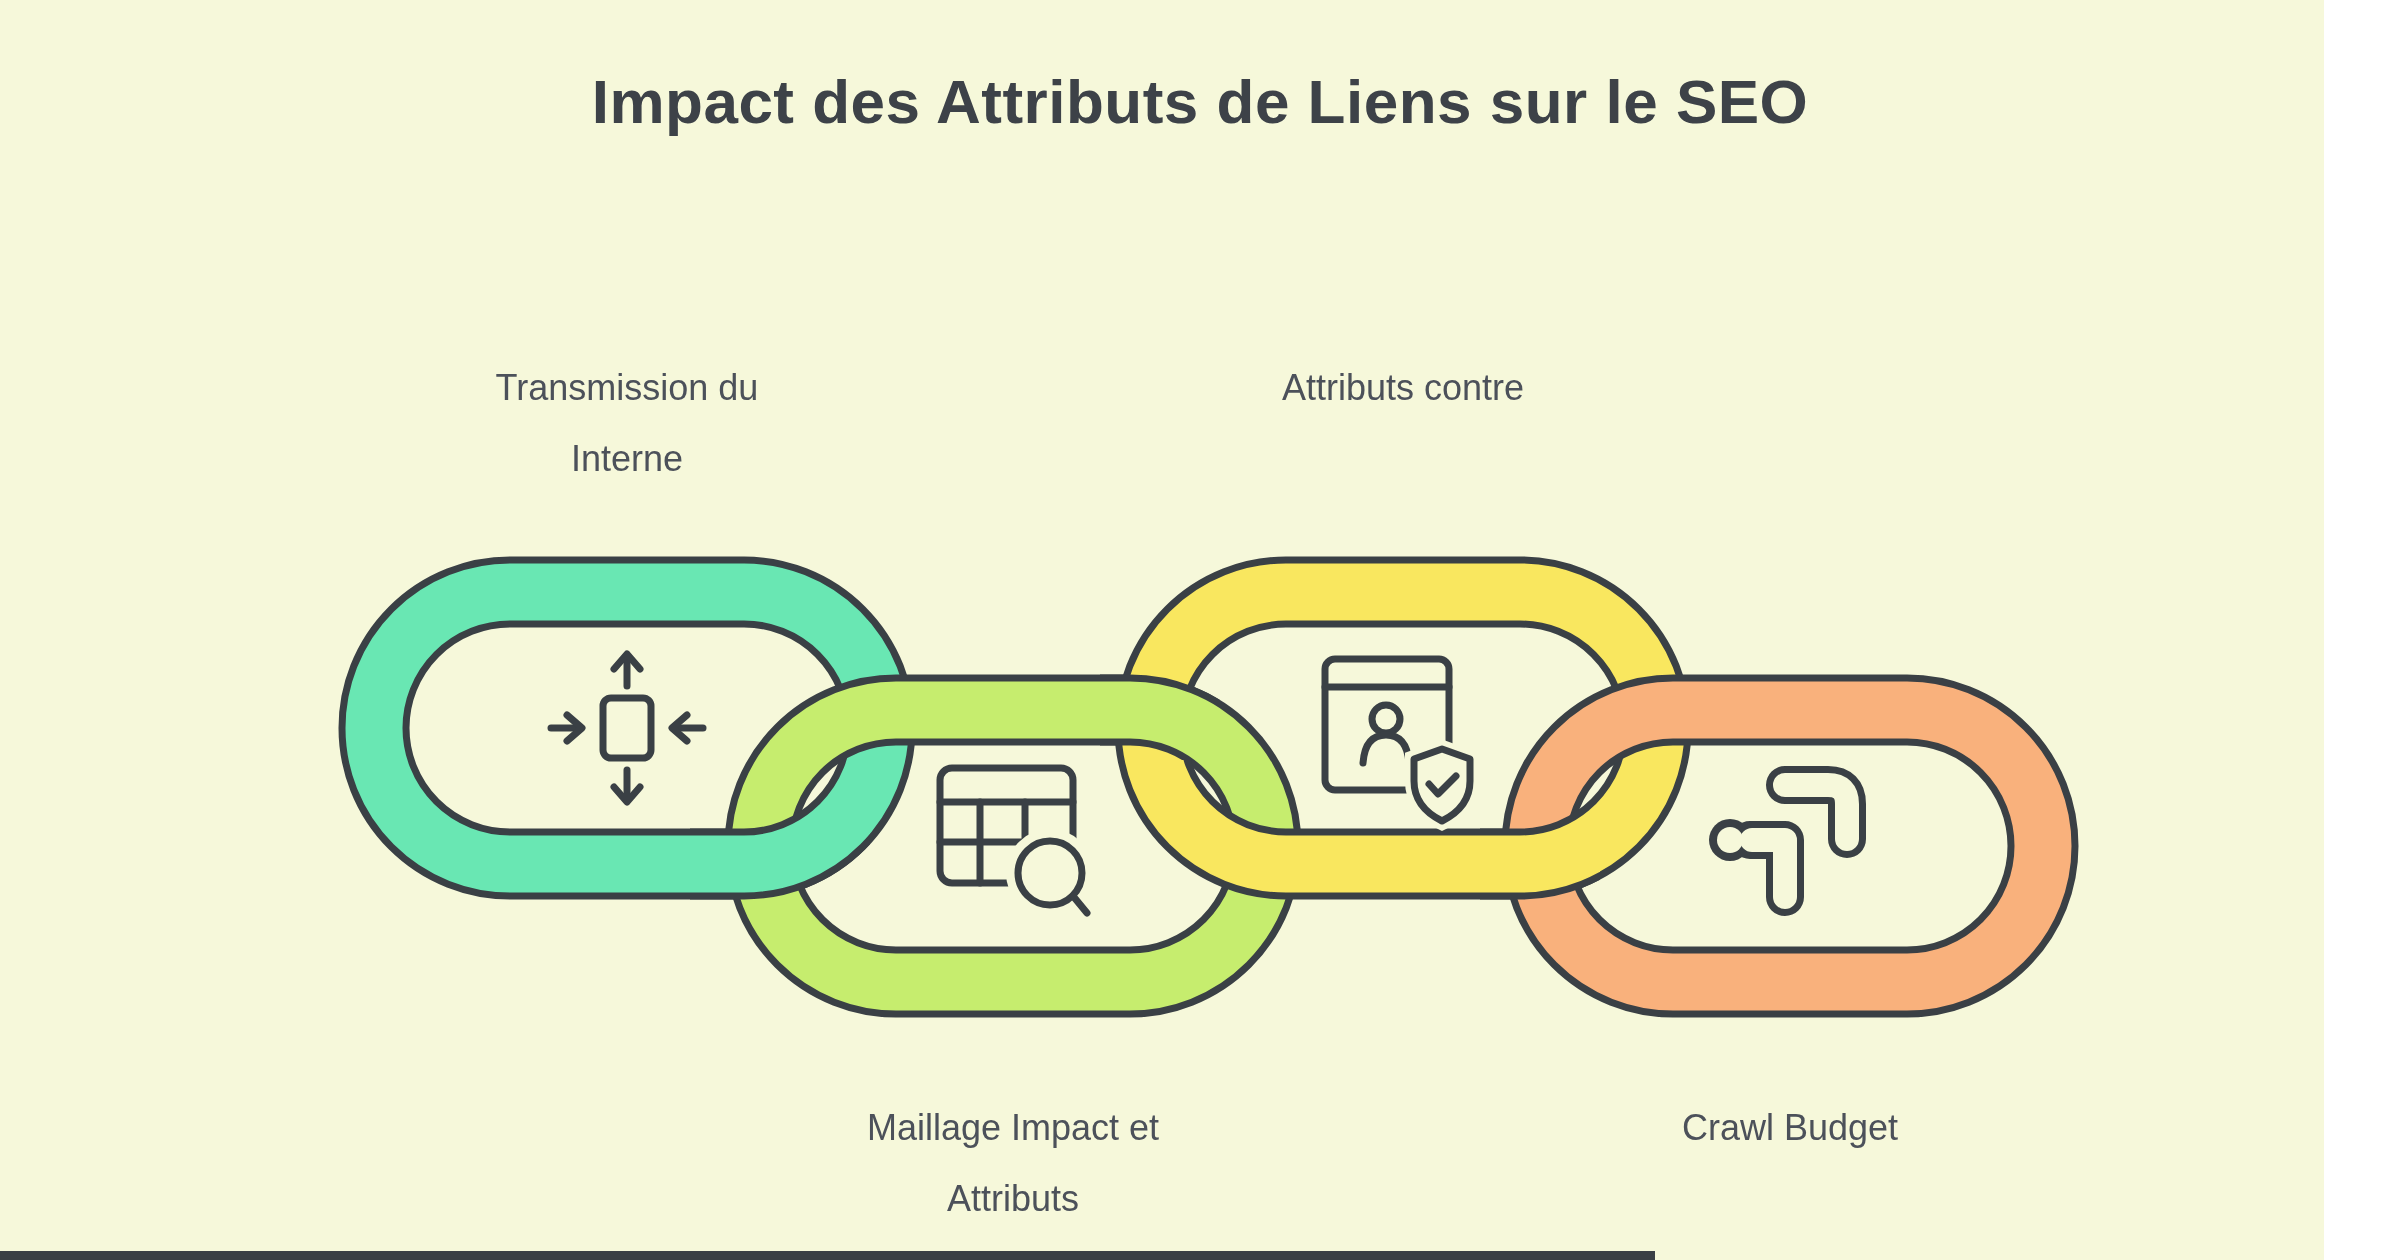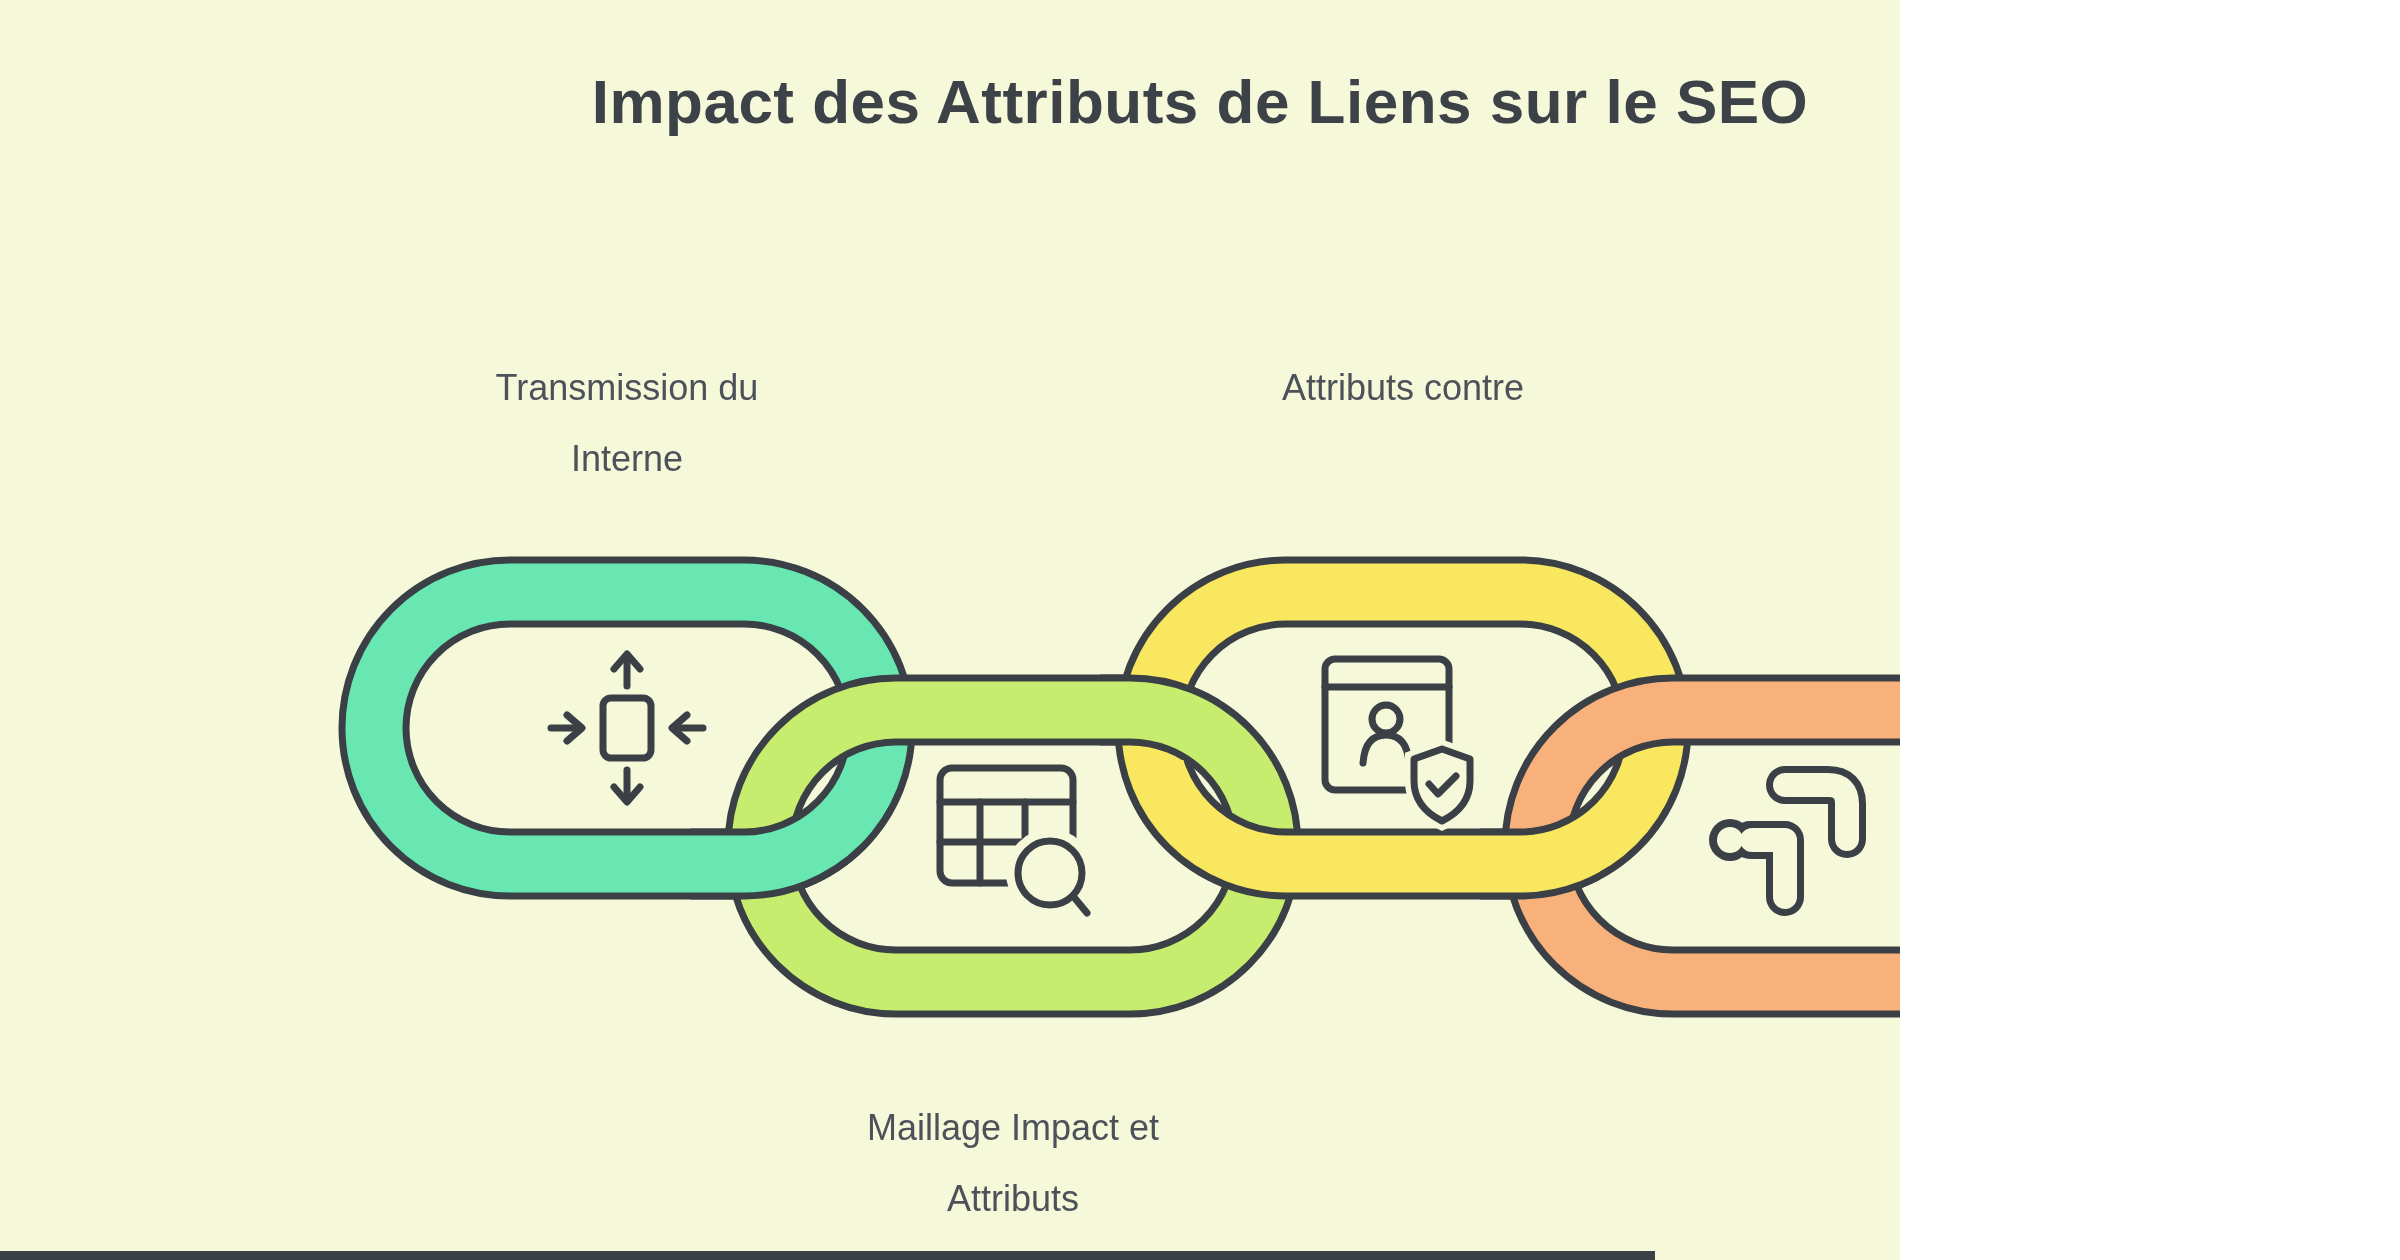--- a/index.html
+++ b/index.html
@@ -1,19 +1,19 @@
 <!DOCTYPE html>
 <html><head>
 <meta charset="utf-8">
 <style>
   html,body{margin:0;padding:0;}
   body{font-family:"Liberation Sans", sans-serif;}
   .stage{
     position:relative;
-    width:1900px;height:1260px;
+    width:2324px;height:1260px;
     overflow:hidden;
     background:#f6f8da; 
   }
   .page-title{
     position:absolute;
     left:0;top:66px;width:2400px;
     margin:0;
     text-align:center;
     font-size:62px;
     font-weight:700;
@@ -120,17 +120,18 @@
     <span>Interne</span>
   </div>
   <div class="link-label" id="label-1" style="color: rgb(76, 81, 90);">
     <span>Maillage Impact et</span>
     <span>Attributs</span>
   </div>
   <div class="link-label" id="label-2" style="color: rgb(76, 81, 90);">
     <span>Attributs contre</span>
   </div>
   <div class="link-label" id="label-3" style="color: rgb(76, 81, 90);">
+    <span>Crawl Budget</span>
   </div>
 
   <div class="bottom-edge-line" style="background: rgb(58, 64, 69);"></div>
 
 </div>
 
 </body></html>

